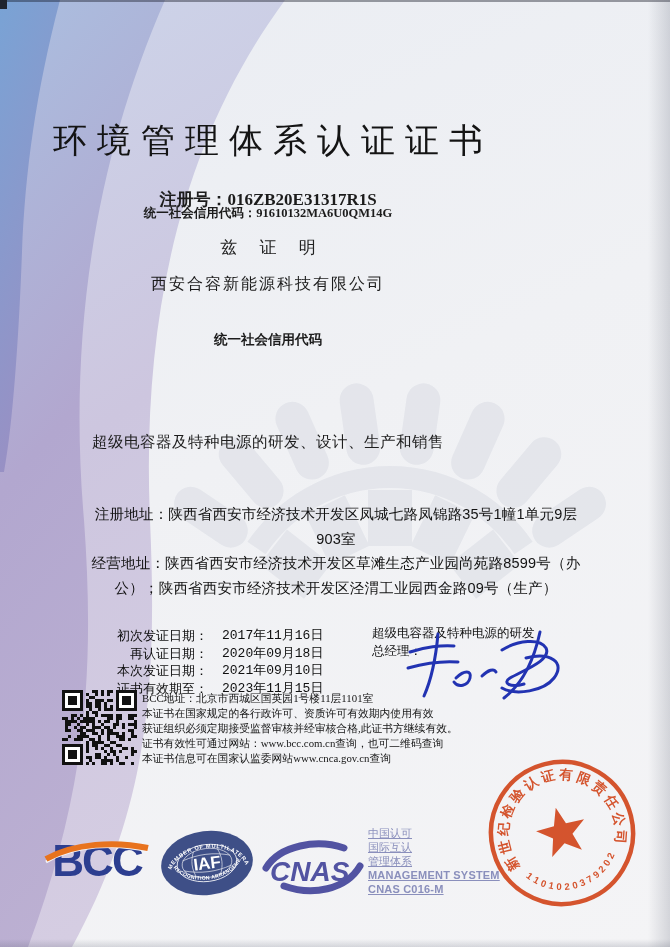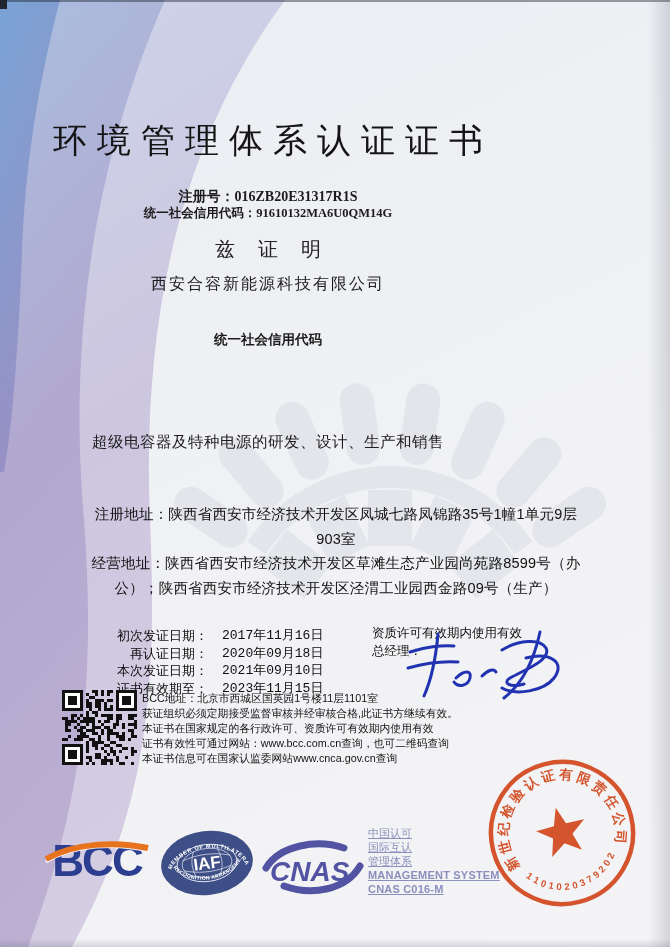--- a/index.html
+++ b/index.html
@@ -6,38 +6,38 @@
   .cert{
     position:relative;width:670px;height:947px;margin:0 auto;overflow:hidden;
     background:linear-gradient(155deg,#eaedf3 0%,#f0f1f4 45%,#f4f4f6 100%);
     font-family:"Liberation Sans",sans-serif;color:#1a1a1a;
   }
   .abs{position:absolute;}
   .ctr{left:0;width:536px;text-align:center;}
   
   .title{top:118px;font-family:"Liberation Serif",serif;font-weight:400;font-size:34px;
          letter-spacing:10px;text-indent:10px;color:#141414;margin:0;}
-  .reg-line{top:188px;font-family:"Liberation Serif",serif;font-size:14px;font-weight:700;color:#1c1c1c;}
+  .reg-line{top:188px;font-family:"Liberation Serif",serif;font-size:17px;font-weight:700;color:#1c1c1c;}
   .credit-line{top:205px;font-family:"Liberation Serif",serif;font-size:12.5px;font-weight:700;color:#1c1c1c;}
-  .certify{top:236px;font-family:"Liberation Serif",serif;font-size:20px;letter-spacing:9px;text-indent:9px;color:#222;}
+  .certify{top:236px;font-family:"Liberation Serif",serif;font-size:17px;letter-spacing:9px;text-indent:9px;color:#222;}
   .company{top:274px;font-family:"Liberation Serif",serif;font-size:16px;letter-spacing:2px;color:#1b1b1b;}
   .std1{top:331px;font-family:"Liberation Serif",serif;font-size:13.5px;font-weight:700;color:#1c1c1c;}
   .std2{top:350px;font-family:"Liberation Serif",serif;font-size:13.5px;color:#1c1c1c;white-space:pre-wrap;}
   .scope{top:432px;font-family:"Liberation Serif",serif;font-size:15.5px;letter-spacing:.5px;color:#1d1d1d;}
   .addresses{left:69px;top:502px;width:534px;text-align:center;font-size:14.5px;line-height:24.6px;
              color:#121212;letter-spacing:.2px;}
   .dates{left:58px;top:627px;font-size:13px;line-height:17.6px;color:#0f0f0f;}
   .dates .row{display:flex;align-items:flex-end;}
   .dates .lbl{flex:0 0 150px;text-align:right;}
   .dates .val{margin-left:14px;font-family:Liberation Mono, monospace;}
   .issuer-co{left:372px;top:625px;font-size:12.5px;color:#101010;}
   .signer{left:372px;top:643px;font-size:12.5px;color:#101010;}
   .signature{left:398px;top:626px;}
   .qr{left:62px;top:690px;width:75px;height:75px;}
-  .footnotes{left:142px;top:691px;width:480px;font-size:10.8px;line-height:14.9px;color:#141414;}
+  .footnotes{left:142px;top:691px;width:480px;font-size:10.8px;line-height:14.9px;color:#141414;font-family:Liberation Serif, serif;}
   .bcc-logo{left:44px;top:835px;width:106px;height:48px;}
   .iaf-logo{left:159px;top:829px;width:96px;height:68px;transform:rotate(-7deg);}
   .cnas-logo{left:262px;top:838px;width:102px;height:58px;}
   .accred{left:368px;top:826px;font-size:11px;line-height:14px;color:#8a8fbc;text-decoration:underline;}
   .accred .en{font-weight:700;letter-spacing:.2px;}
   .seal{left:462px;top:733px;width:200px;height:200px;mix-blend-mode:multiply;}
   
   .edge-top{left:0;top:0;width:670px;height:2px;background:rgba(15,18,30,.40);}
   .edge-right{right:0;top:0;width:22px;height:947px;
               background:linear-gradient(to right,rgba(80,86,104,0),rgba(80,86,104,.20));}
@@ -128,21 +128,21 @@
     <div class="row">
       <span class="lbl">本次发证日期：</span>
       <span class="val">2021年09月10日</span>
     </div>
     <div class="row">
       <span class="lbl">证书有效期至：</span>
       <span class="val">2023年11月15日</span>
     </div>
   </div>
 
-  <div class="abs issuer-co">资质许可有效期内使用有效</div>
+  <div class="abs issuer-co">超级电容器及特种电源的研发</div>
   <div class="abs signer">总经理：</div>
   <svg class="abs signature" width="180" height="78" viewBox="0 0 180 78">
     <g fill="none" stroke="#2233b2" stroke-width="3" stroke-linecap="round">
       <path d="M40,8 C38,30 34,52 26,70"></path>
       <path d="M12,26 C26,21 44,19 56,20"></path>
       <path d="M10,42 C28,37 48,35 60,36"></path>
       <path d="M58,52 C66,44 74,44 72,52 C70,60 60,62 56,56"></path>
       <path d="M84,50 C90,44 96,42 98,46"></path>
       <path d="M104,24 C120,14 142,12 148,22 C154,34 126,44 112,52 C104,57 112,62 126,58"></path>
       <path d="M142,6 C136,34 124,58 106,72"></path>
@@ -360,22 +360,22 @@
       <rect x="18" y="0" width="7" height="7" fill="#111"></rect>
       <rect x="19" y="1" width="5" height="5" fill="#fff"></rect>
       <rect x="20" y="2" width="3" height="3" fill="#111"></rect>
       <rect x="0" y="18" width="7" height="7" fill="#111"></rect>
       <rect x="1" y="19" width="5" height="5" fill="#fff"></rect>
       <rect x="2" y="20" width="3" height="3" fill="#111"></rect>
     </svg>
 
   <div class="abs footnotes">
     <div>BCC地址：北京市西城区国英园1号楼11层1101室</div>
+    <div>本证书在国家规定的各行政许可、资质许可有效期内使用有效</div>
     <div>获证组织必须定期接受监督审核并经审核合格,此证书方继续有效。</div>
-    <div>本证书在国家规定的各行政许可、资质许可有效期内使用有效</div>
     <div>证书有效性可通过网站：www.bcc.com.cn查询，也可二维码查询</div>
     <div>本证书信息可在国家认监委网站www.cnca.gov.cn查询</div>
   </div>
 
   <svg class="abs bcc-logo" viewBox="0 0 106 48">
     <text x="53" y="41" text-anchor="middle" font-family="Liberation Sans, sans-serif" font-size="44" font-weight="700" fill="#2c3e90" letter-spacing="-2">BCC</text>
     <path d="M2,27 C30,10 72,8 104,16" stroke="#f4f5f8" stroke-width="3" fill="none"></path>
     <path d="M2,24 C30,8 72,6 104,13" stroke="#e8731e" stroke-width="6" fill="none"></path>
   </svg>
 

